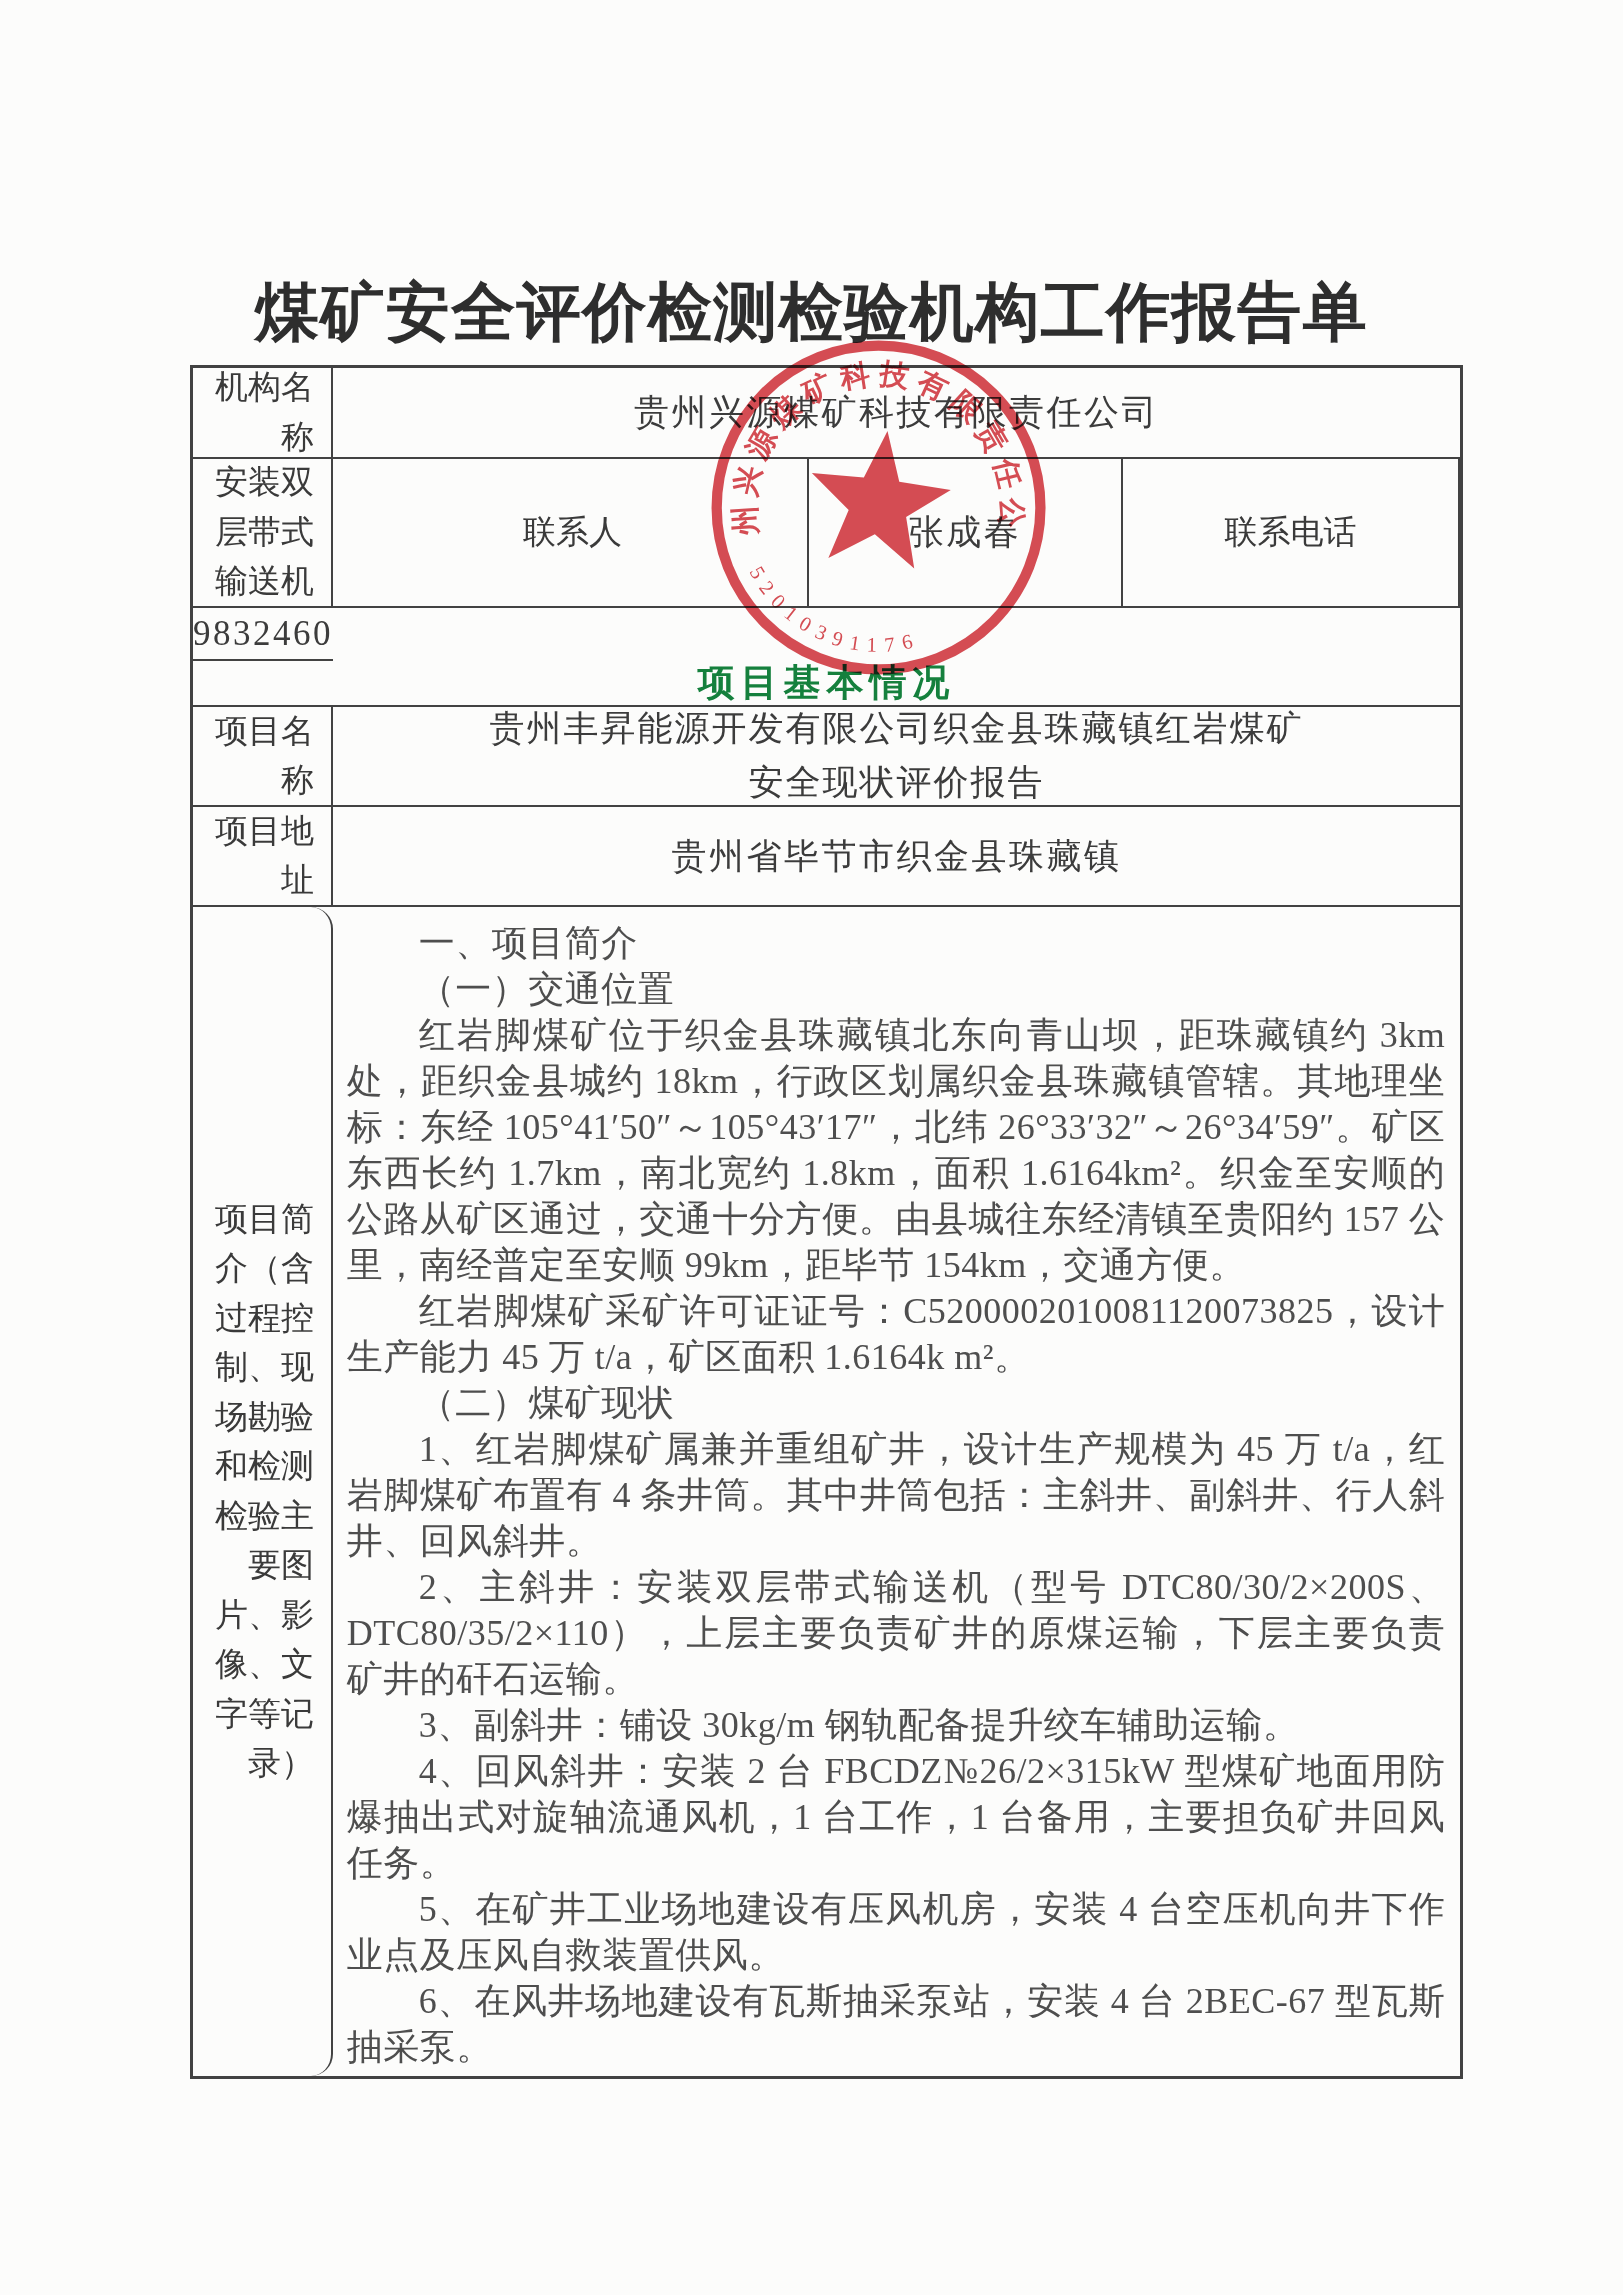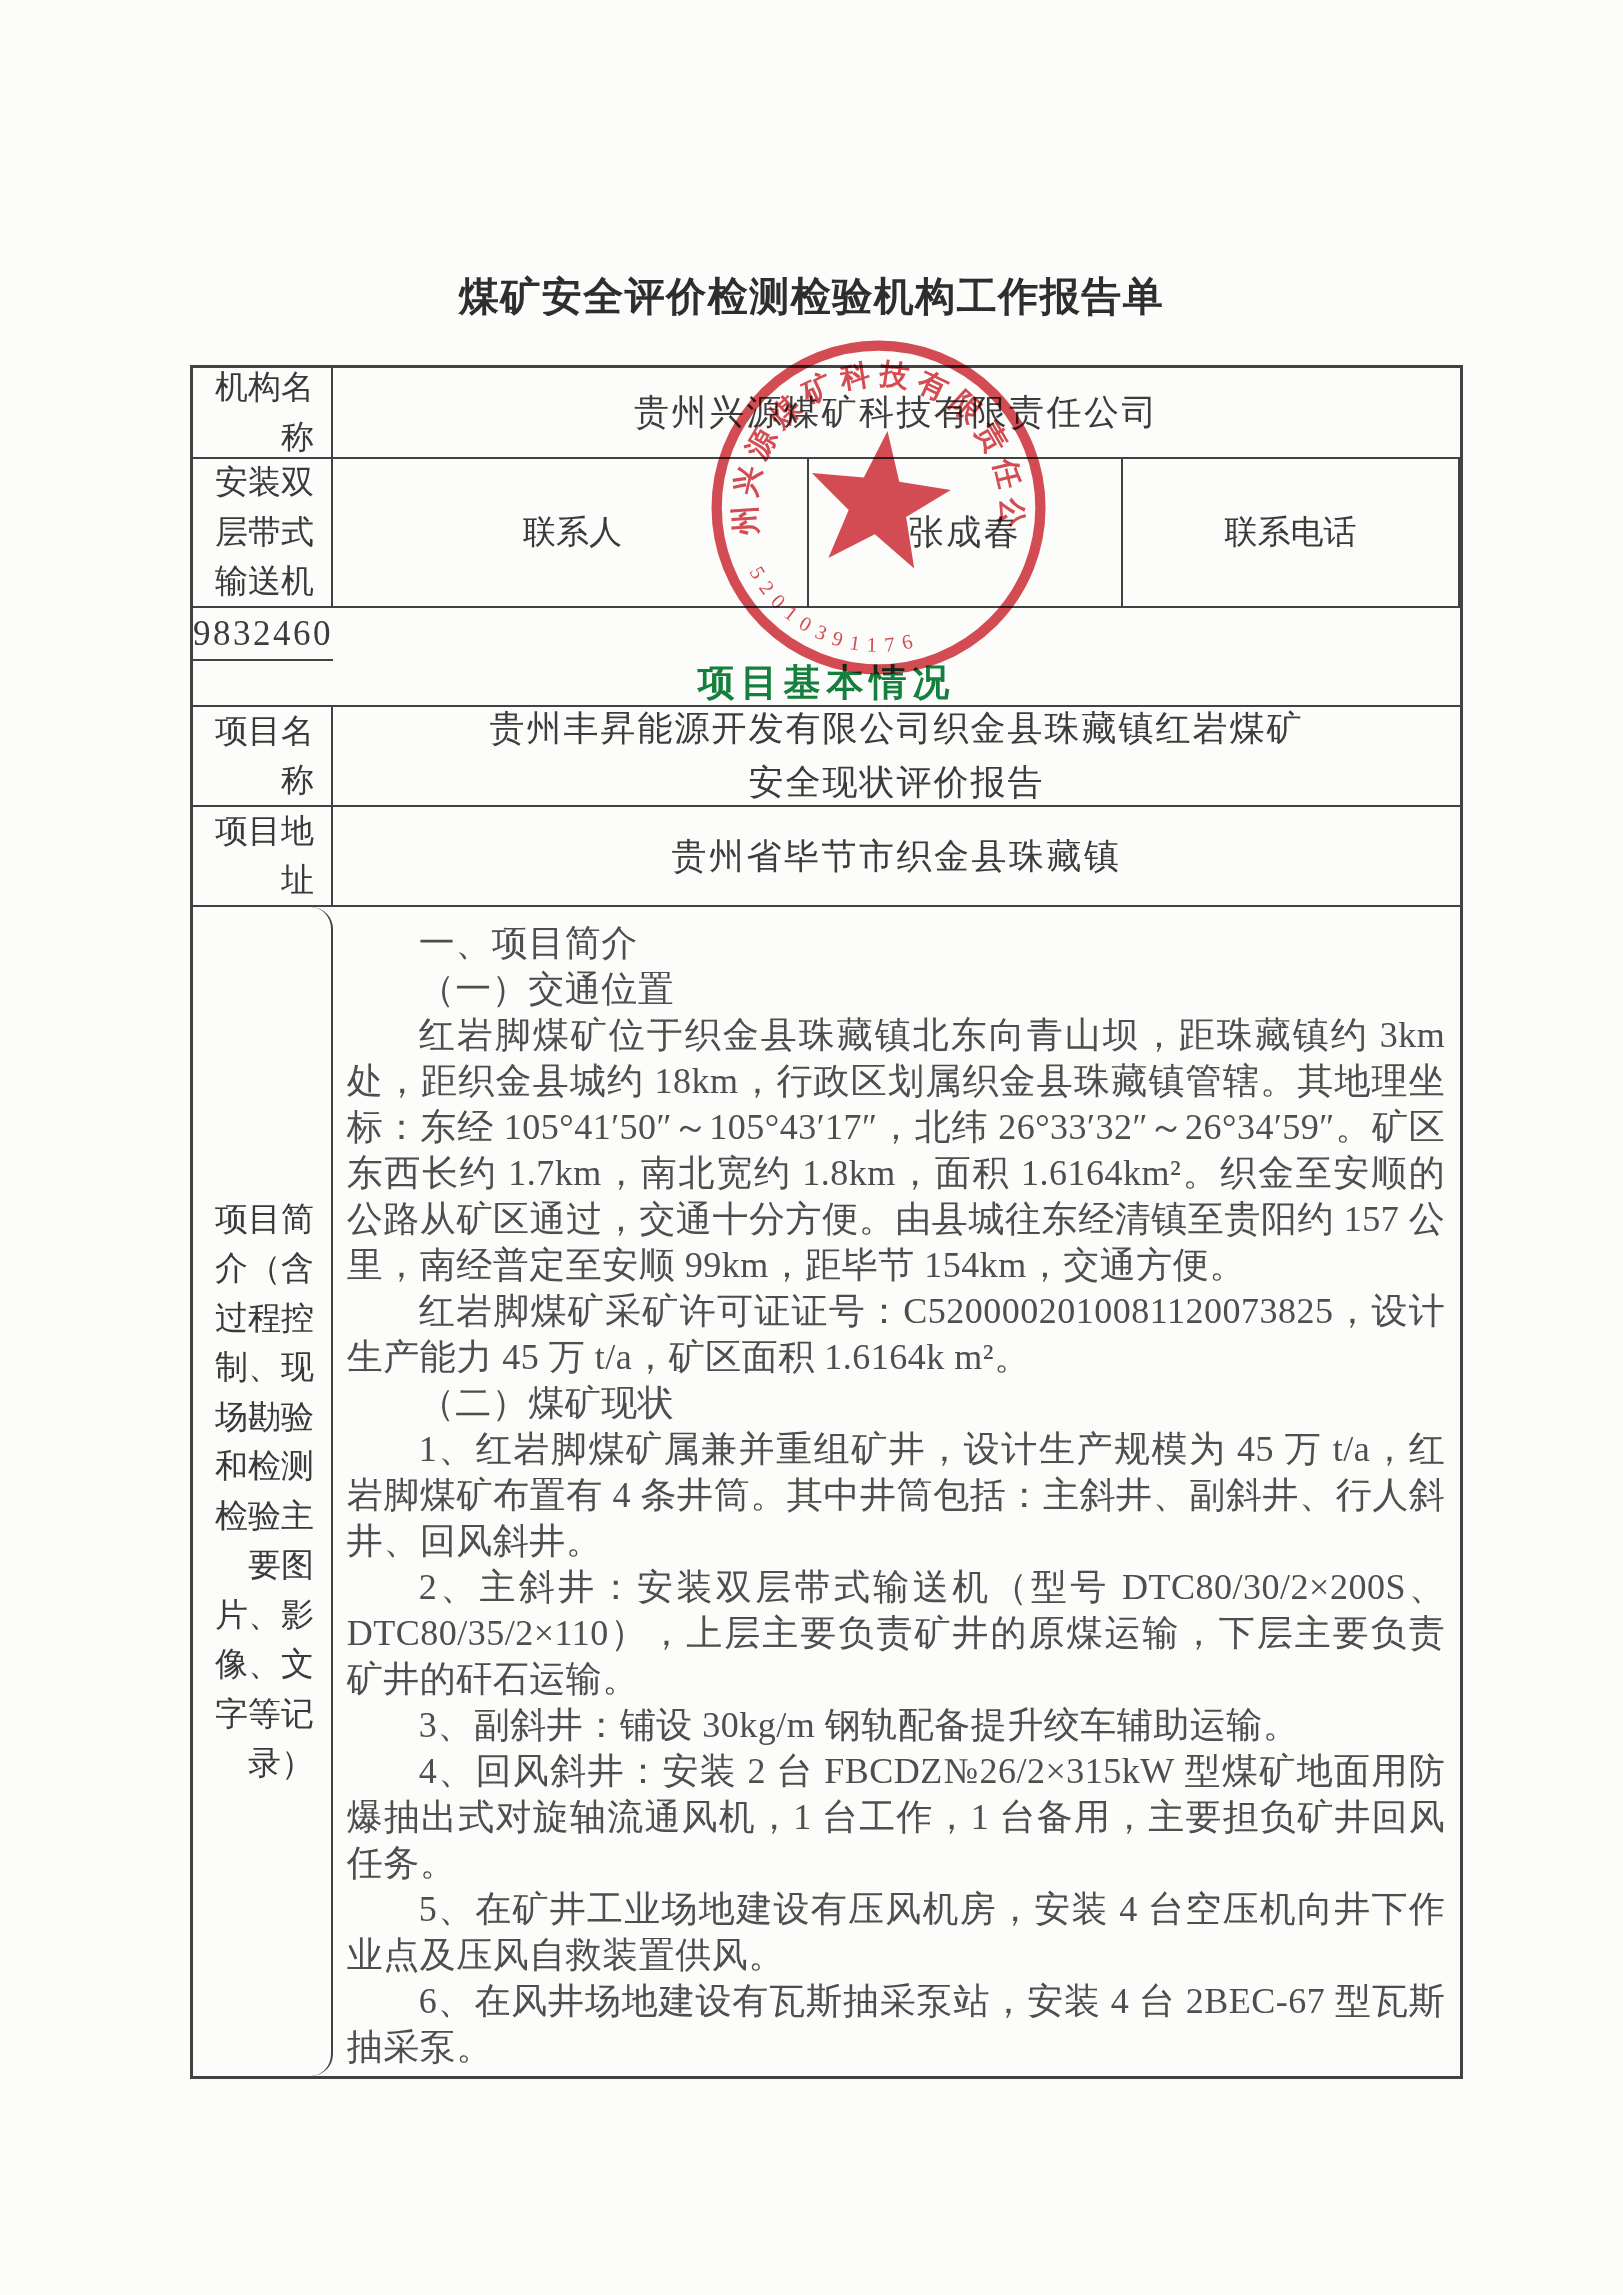--- a/index.html
+++ b/index.html
@@ -7,21 +7,21 @@
     width:1623px;height:2295px;position:relative;
     background:#fcfcfb;
     font-family:"Liberation Serif", serif;
     color:#3f3f3f;
     -webkit-font-smoothing:antialiased;
   }
   .page-title{
     position:absolute;top:269px;left:0;width:100%;
     text-align:center;
     font-family:"Liberation Sans", sans-serif;
-    font-weight:bold;font-size:40px;letter-spacing:1.5px;
+    font-weight:bold;font-size:64px;letter-spacing:1.5px;
     color:#2e2e2e;white-space:nowrap;
   }
   .report-table{
     position:absolute;left:190px;top:365px;
     display:grid;
     grid-template-columns:140px 476px 314px 337px;
     grid-template-rows:91px 149px 53px 46px 100px 100px 1169px;
     border:3.4px solid #424242;
   }
   .cell{

